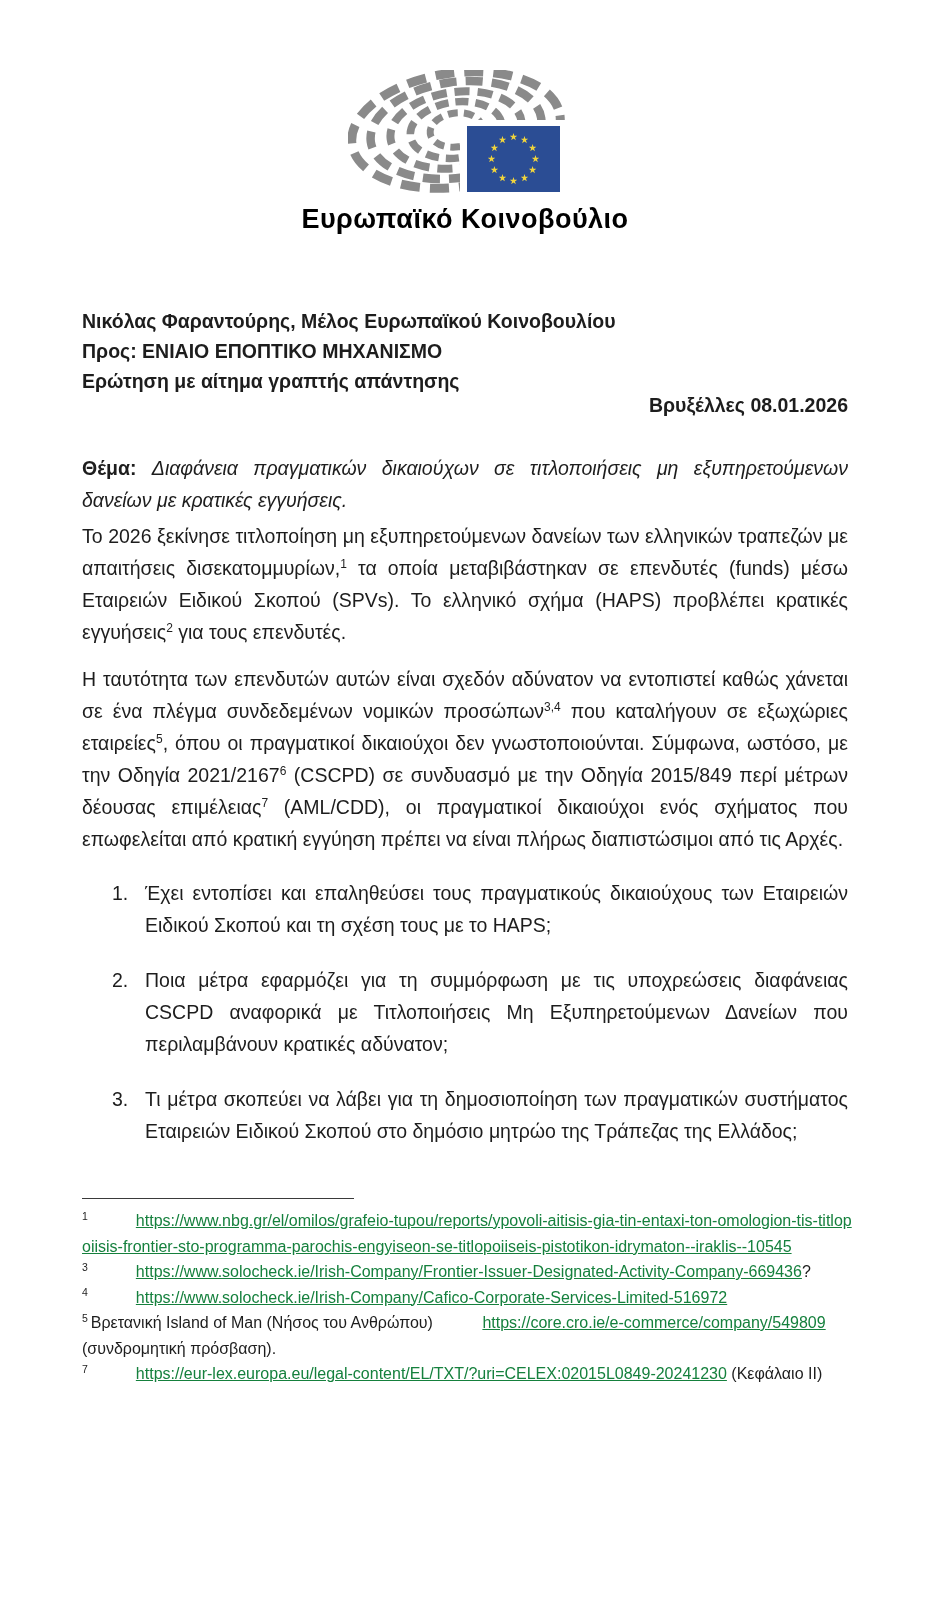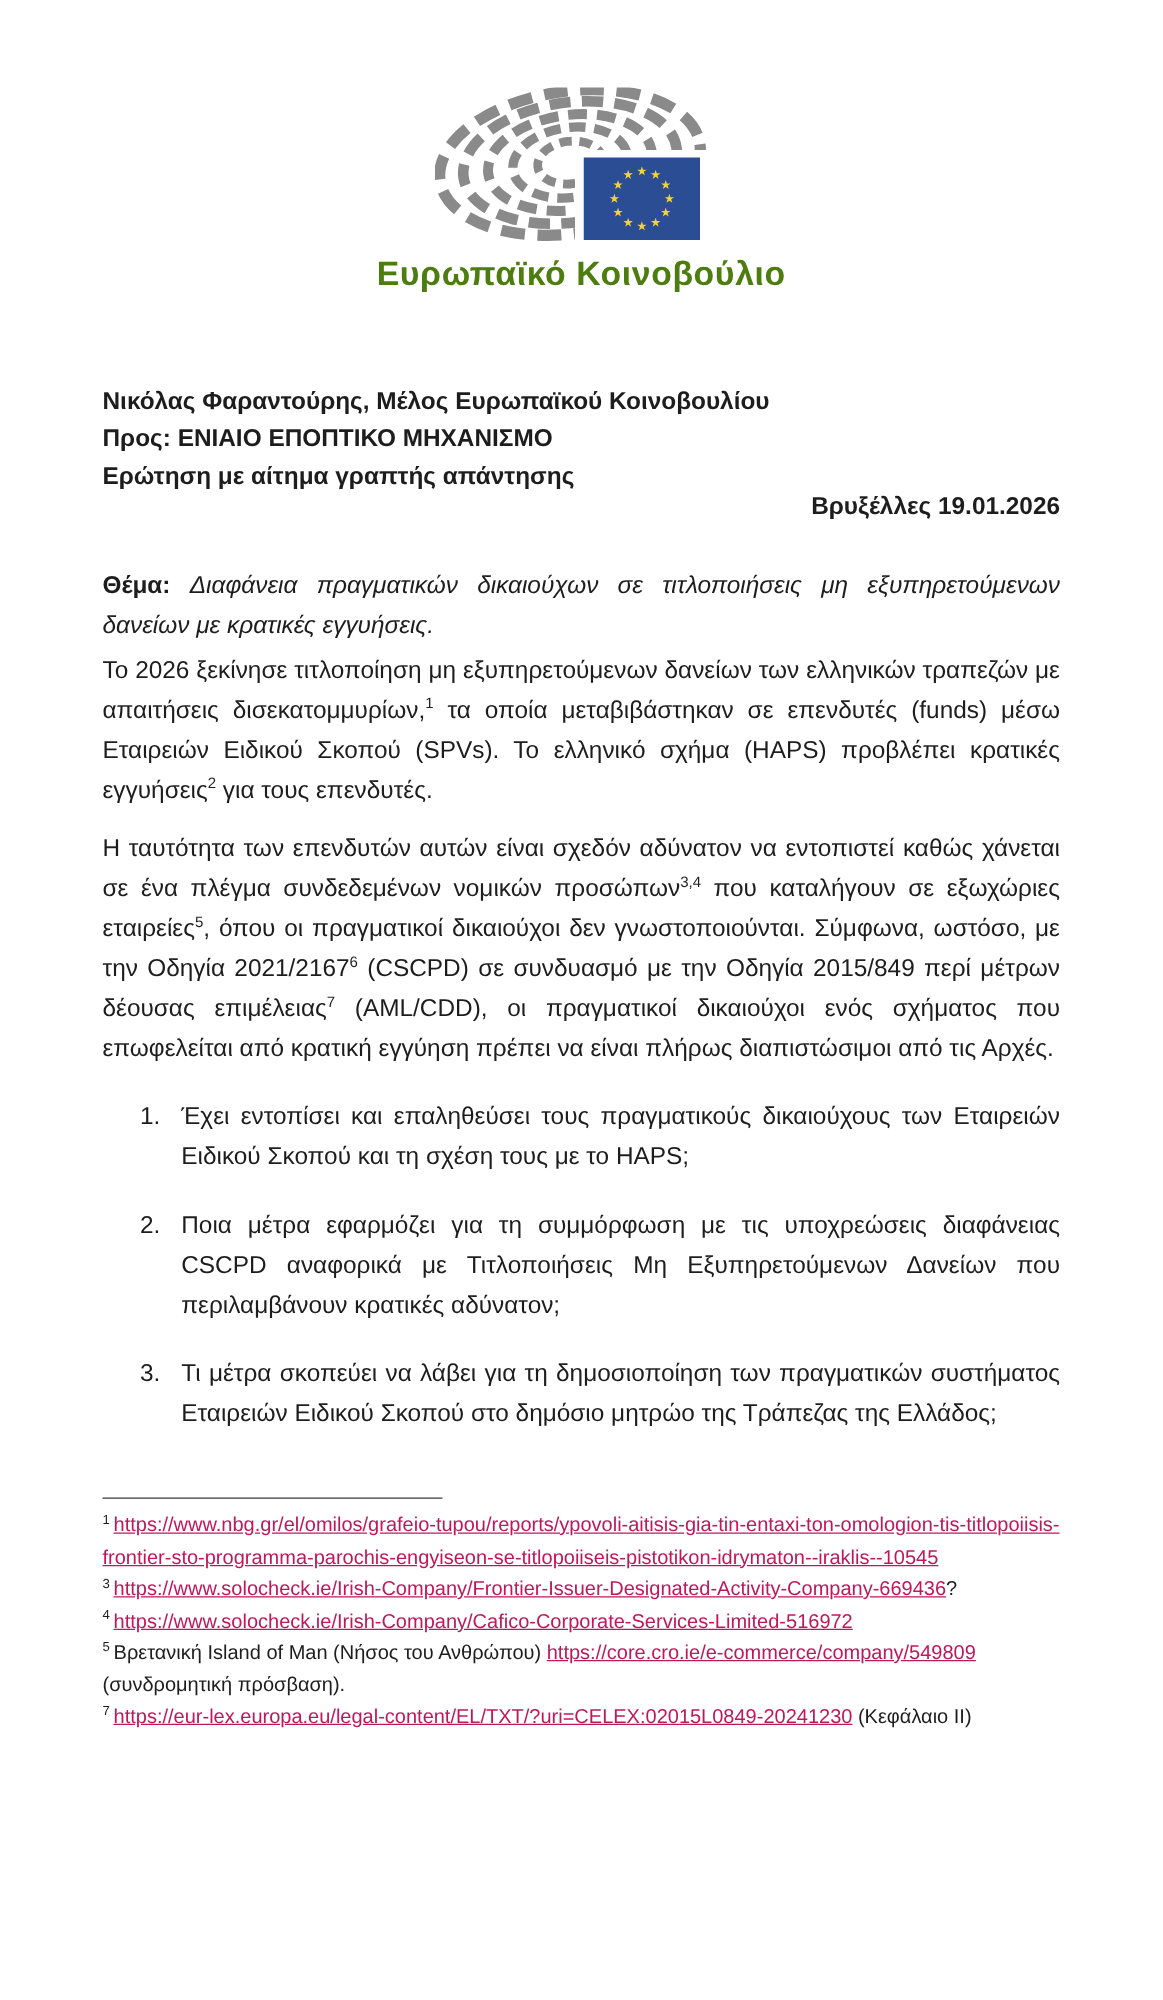--- a/index.html
+++ b/index.html
@@ -12,21 +12,21 @@
     color:#1d1d1d;
   }
   
   .logo-wrap {
     position:absolute; top:70px; left:0; width:930px;
     display:flex; flex-direction:column; align-items:center;
   }
   .logo-svg { display:block; }
   .logo-caption {
     margin-top:4px;
-    font-size:27px; font-weight:600; color:#4d7c0f;
+    font-size:27px; font-weight:600; color:#000000;
     letter-spacing:0.5px;
   }
   
   .recipient {
     position:absolute; left:82px; top:306px; width:766px;
     font-weight:bold; font-size:19.5px; line-height:30px;
   }
   .date-line {
     position:absolute; right:82px; top:394px;
     font-weight:bold; font-size:19.5px;
@@ -49,22 +49,22 @@
   .footnotes {
     position:absolute; left:82px; top:1198px; width:770px;
     font-size:16px; line-height:25.5px;
   }
   .fn-sep {
     width:272px; border-top:1.7px solid #3a3a3a; margin-bottom:9px;
   }
   .fn-item { }
   .fn-marker { vertical-align:super; font-size:10.5px; line-height:0; margin-right:3px; }
   .fn-link {
-    color:#be185d; text-decoration:underline;
-    overflow-wrap:anywhere; word-break:break-all; cursor:pointer;
+    color:#15803d; text-decoration:underline;
+    overflow-wrap:anywhere; word-break:break-all; cursor:pointer;margin-left:45px;
   }
 </style>
 </head>
 <body>
 
 <div class="logo-wrap">
   <svg class="logo-svg" width="235" height="130" viewBox="0 0 235 130">
     <g transform="rotate(-8 108 60)" stroke="#8a8a8a" fill="none">
       <ellipse cx="108" cy="60" rx="26" ry="17" stroke-width="7" stroke-dasharray="10 6"></ellipse>
       <ellipse cx="108" cy="60" rx="46" ry="28" stroke-width="7.5" stroke-dasharray="13 7"></ellipse>
@@ -96,21 +96,21 @@
   </svg>
   <div class="logo-caption">Ευρωπαϊκό Κοινοβούλιο</div>
 </div>
 
 <div class="recipient">
   <div>Νικόλας Φαραντούρης, Μέλος Ευρωπαϊκού Κοινοβουλίου</div>
   <div>Προς: ΕΝΙΑΙΟ ΕΠΟΠΤΙΚΟ ΜΗΧΑΝΙΣΜΟ</div>
   <div>Ερώτηση με αίτημα γραπτής απάντησης</div>
 </div>
 
-<div class="date-line">Βρυξέλλες 19.01.2026</div>
+<div class="date-line">Βρυξέλλες 08.01.2026</div>
 
 <div class="content">
   <div class="subject">
     <span class="subject-label">Θέμα:</span>
     <span class="subject-text"> <span>Διαφάνεια πραγματικών δικαιούχων σε τιτλοποιήσεις μη εξυπηρετούμενων δανείων με κρατικές εγγυήσεις.</span></span>
   </div>
 
   <p class="para"><span>Το 2026 ξεκίνησε τιτλοποίηση μη εξυπηρετούμενων δανείων των ελληνικών τραπεζών με απαιτήσεις δισεκατομμυρίων,</span><span class="sup">1</span><span> τα οποία μεταβιβάστηκαν σε επενδυτές (funds) μέσω Εταιρειών Ειδικού Σκοπού (SPVs). Το ελληνικό σχήμα (HAPS) προβλέπει κρατικές εγγυήσεις</span><span class="sup">2</span><span> για τους επενδυτές.</span></p>
   <p class="para"><span>Η ταυτότητα των επενδυτών αυτών είναι σχεδόν αδύνατον να εντοπιστεί καθώς χάνεται σε ένα πλέγμα συνδεδεμένων νομικών προσώπων</span><span class="sup">3,4</span><span> που καταλήγουν σε εξωχώριες εταιρείες</span><span class="sup">5</span><span>, όπου οι πραγματικοί δικαιούχοι δεν γνωστοποιούνται. Σύμφωνα, ωστόσο, με την Οδηγία 2021/2167</span><span class="sup">6</span><span> (CSCPD) σε συνδυασμό με την Οδηγία 2015/849 περί μέτρων δέουσας επιμέλειας</span><span class="sup">7</span><span> (AML/CDD), οι πραγματικοί δικαιούχοι ενός σχήματος που επωφελείται από κρατική εγγύηση πρέπει να είναι πλήρως διαπιστώσιμοι από τις Αρχές.</span></p>
 

